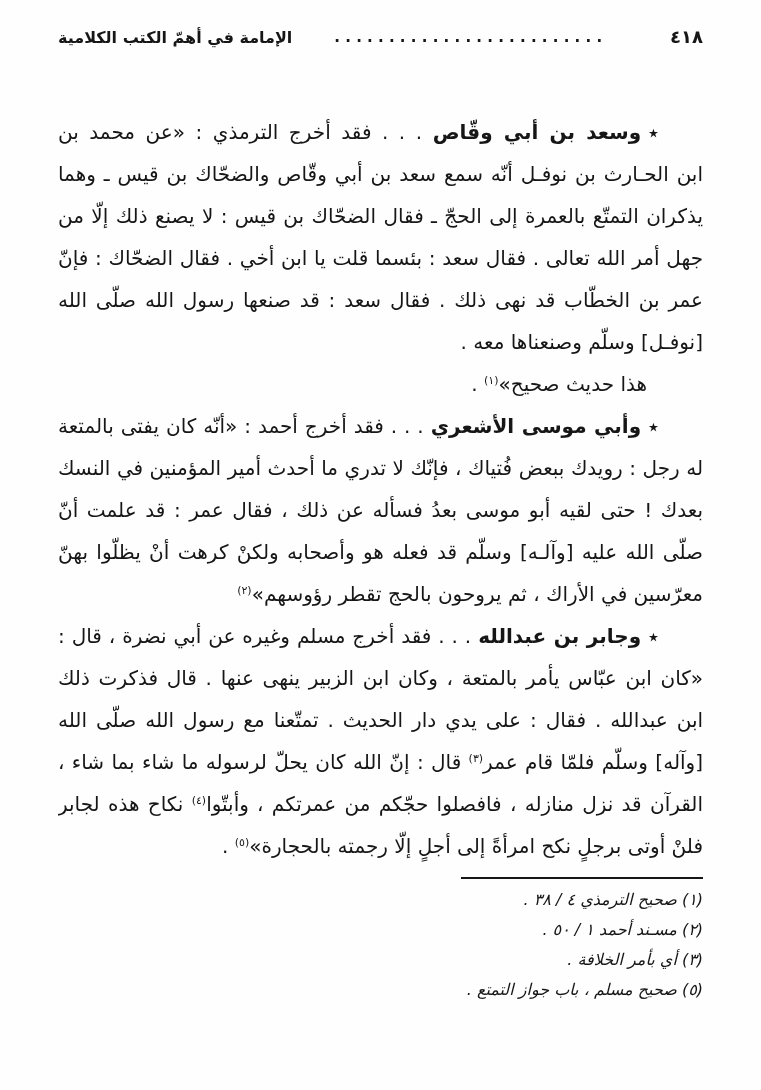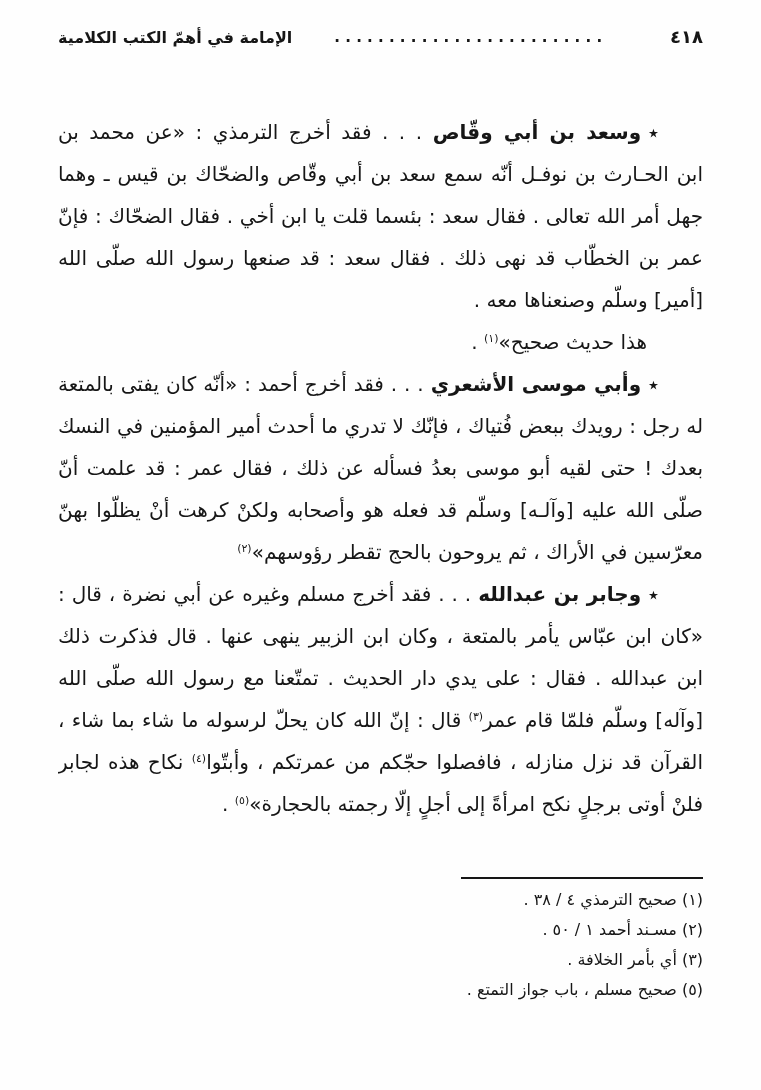--- a/index.html
+++ b/index.html
@@ -46,43 +46,44 @@
   b.name{font-weight:bold;}
   sup{font-size:0.55em;vertical-align:7px;line-height:0;}
   
   .fn-rule{
     position:absolute;top:877px;right:58px;
     width:242px;height:2px;background:#161616;
   }
   .footnotes{
     position:absolute;top:885px;right:58px;left:58px;
     direction:rtl;
-    font-size:16px;line-height:30px;
+    font-size:16px;line-height:30px;font-style:italic;
   }
   .fn{height:30px;overflow:hidden;}
 </style>
 </head>
 <body>
 
 <div class="page">
 
   <div class="header">
     <span class="header-title">الإمامة في أهمّ الكتب الكلامية</span>
     <span class="leader">. . . . . . . . . . . . . . . . . . . . . . . . . . . . . . . . . . . . . . . . . . . . . .</span>
     <span class="page-num">٤١٨</span>
   </div>
 
   <div class="bodytext">
 
     <div class="para">
       <div class="ln j lead"><span class="star">٭</span><b class="name">وسعد بن أبي وقّاص</b><span> . . . فقد أخرج الترمذي : «عن محمد بن عبدالله</span></div>
       <div class="ln j">ابن الحـارث بن نوفـل أنّه سمع سعد بن أبي وقّاص والضحّاك بن قيس ـ وهما</div>
+      <div class="ln j">يذكران التمتّع بالعمرة إلى الحجّ ـ فقال الضحّاك بن قيس : لا يصنع ذلك إلّا من</div>
       <div class="ln j">جهل أمر الله تعالى . فقال سعد : بئسما قلت يا ابن أخي . فقال الضحّاك : فإنّ</div>
       <div class="ln j">عمر بن الخطّاب قد نهى ذلك . فقال سعد : قد صنعها رسول الله صلّى الله عليه</div>
-      <div class="ln">[أمير] وسلّم وصنعناها معه .</div>
+      <div class="ln">[نوفـل] وسلّم وصنعناها معه .</div>
       <div class="ln close"><span>هذا حديث صحيح»</span><sup>(١)</sup><span> .</span></div>
     </div>
 
     <div class="para">
       <div class="ln j lead"><span class="star">٭</span><b class="name">وأبي موسى الأشعري</b><span> . . . فقد أخرج أحمد : «أنّه كان يفتى بالمتعة فقال</span></div>
       <div class="ln j">له رجل : رويدك ببعض فُتياك ، فإنّك لا تدري ما أحدث أمير المؤمنين في النسك</div>
       <div class="ln j">بعدك ! حتى لقيه أبو موسى بعدُ فسأله عن ذلك ، فقال عمر : قد علمت أنّ النبي</div>
       <div class="ln j">صلّى الله عليه [وآلـه] وسلّم قد فعله هو وأصحابه ولكنْ كرهت أنْ يظلّوا بهنّ</div>
       <div class="ln"><span>معرّسين في الأراك ، ثم يروحون بالحج تقطر رؤوسهم»</span><sup>(٢)</sup></div>
     </div>

